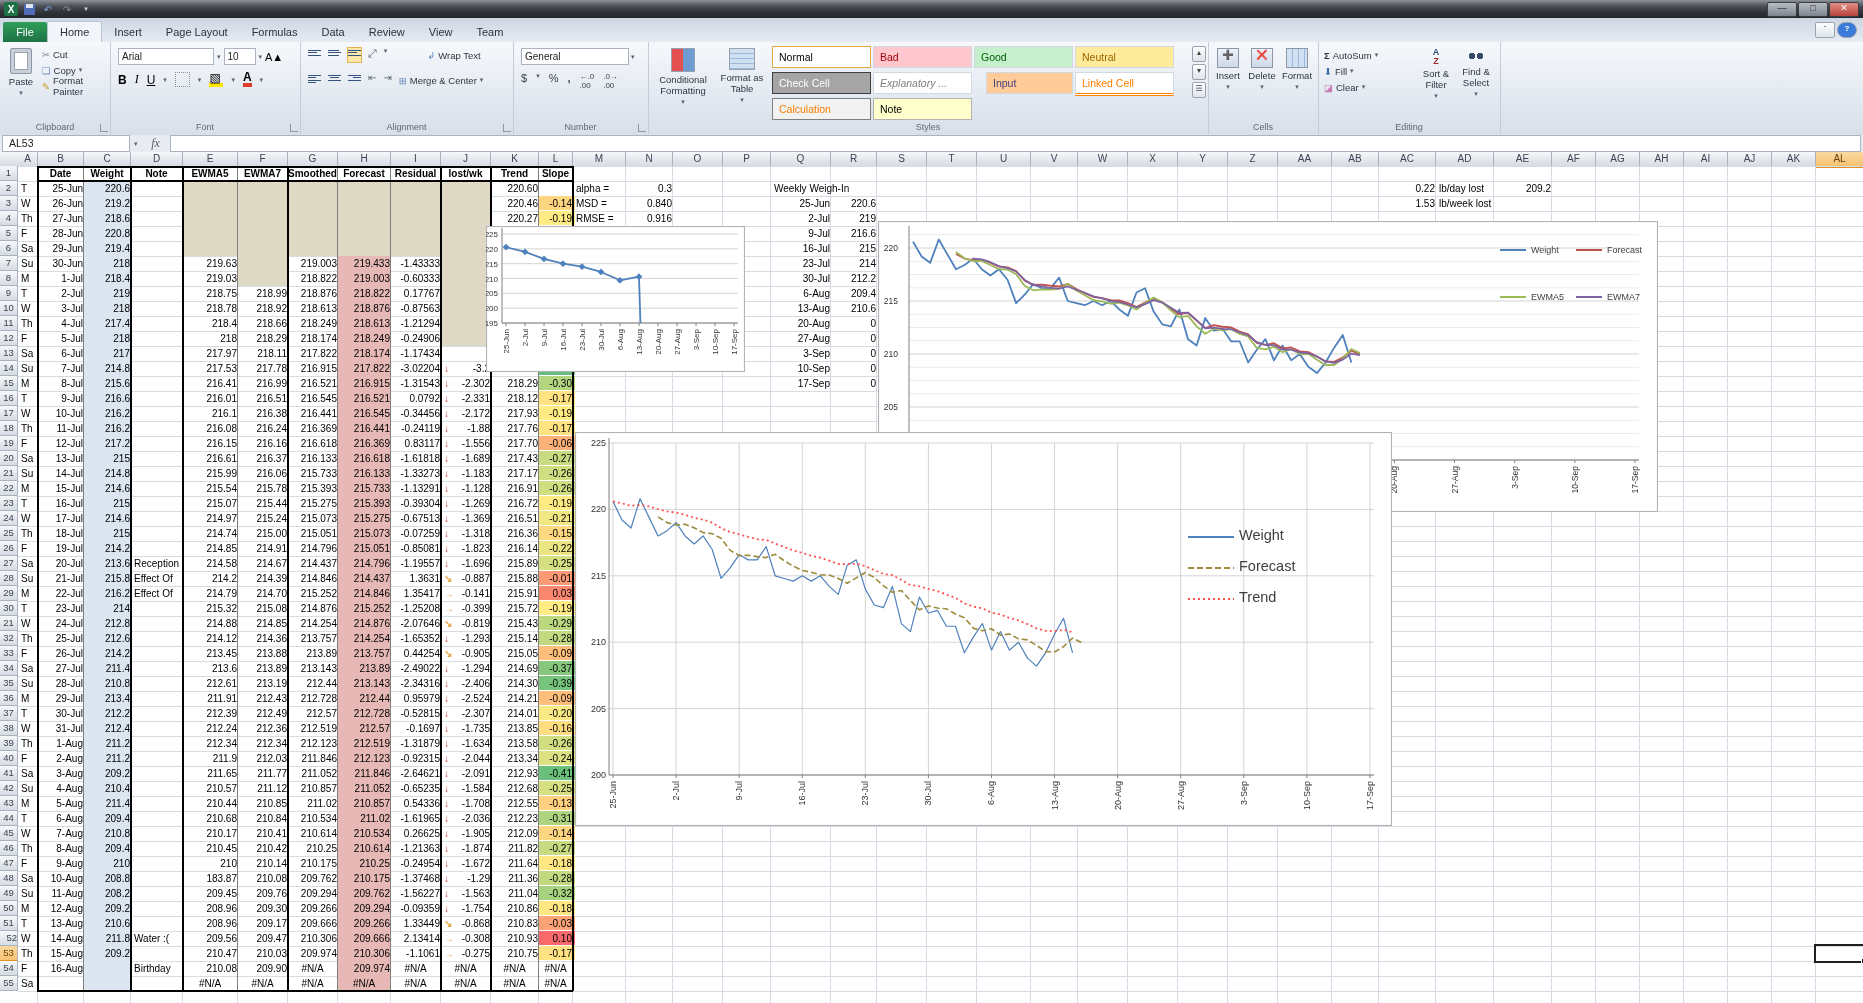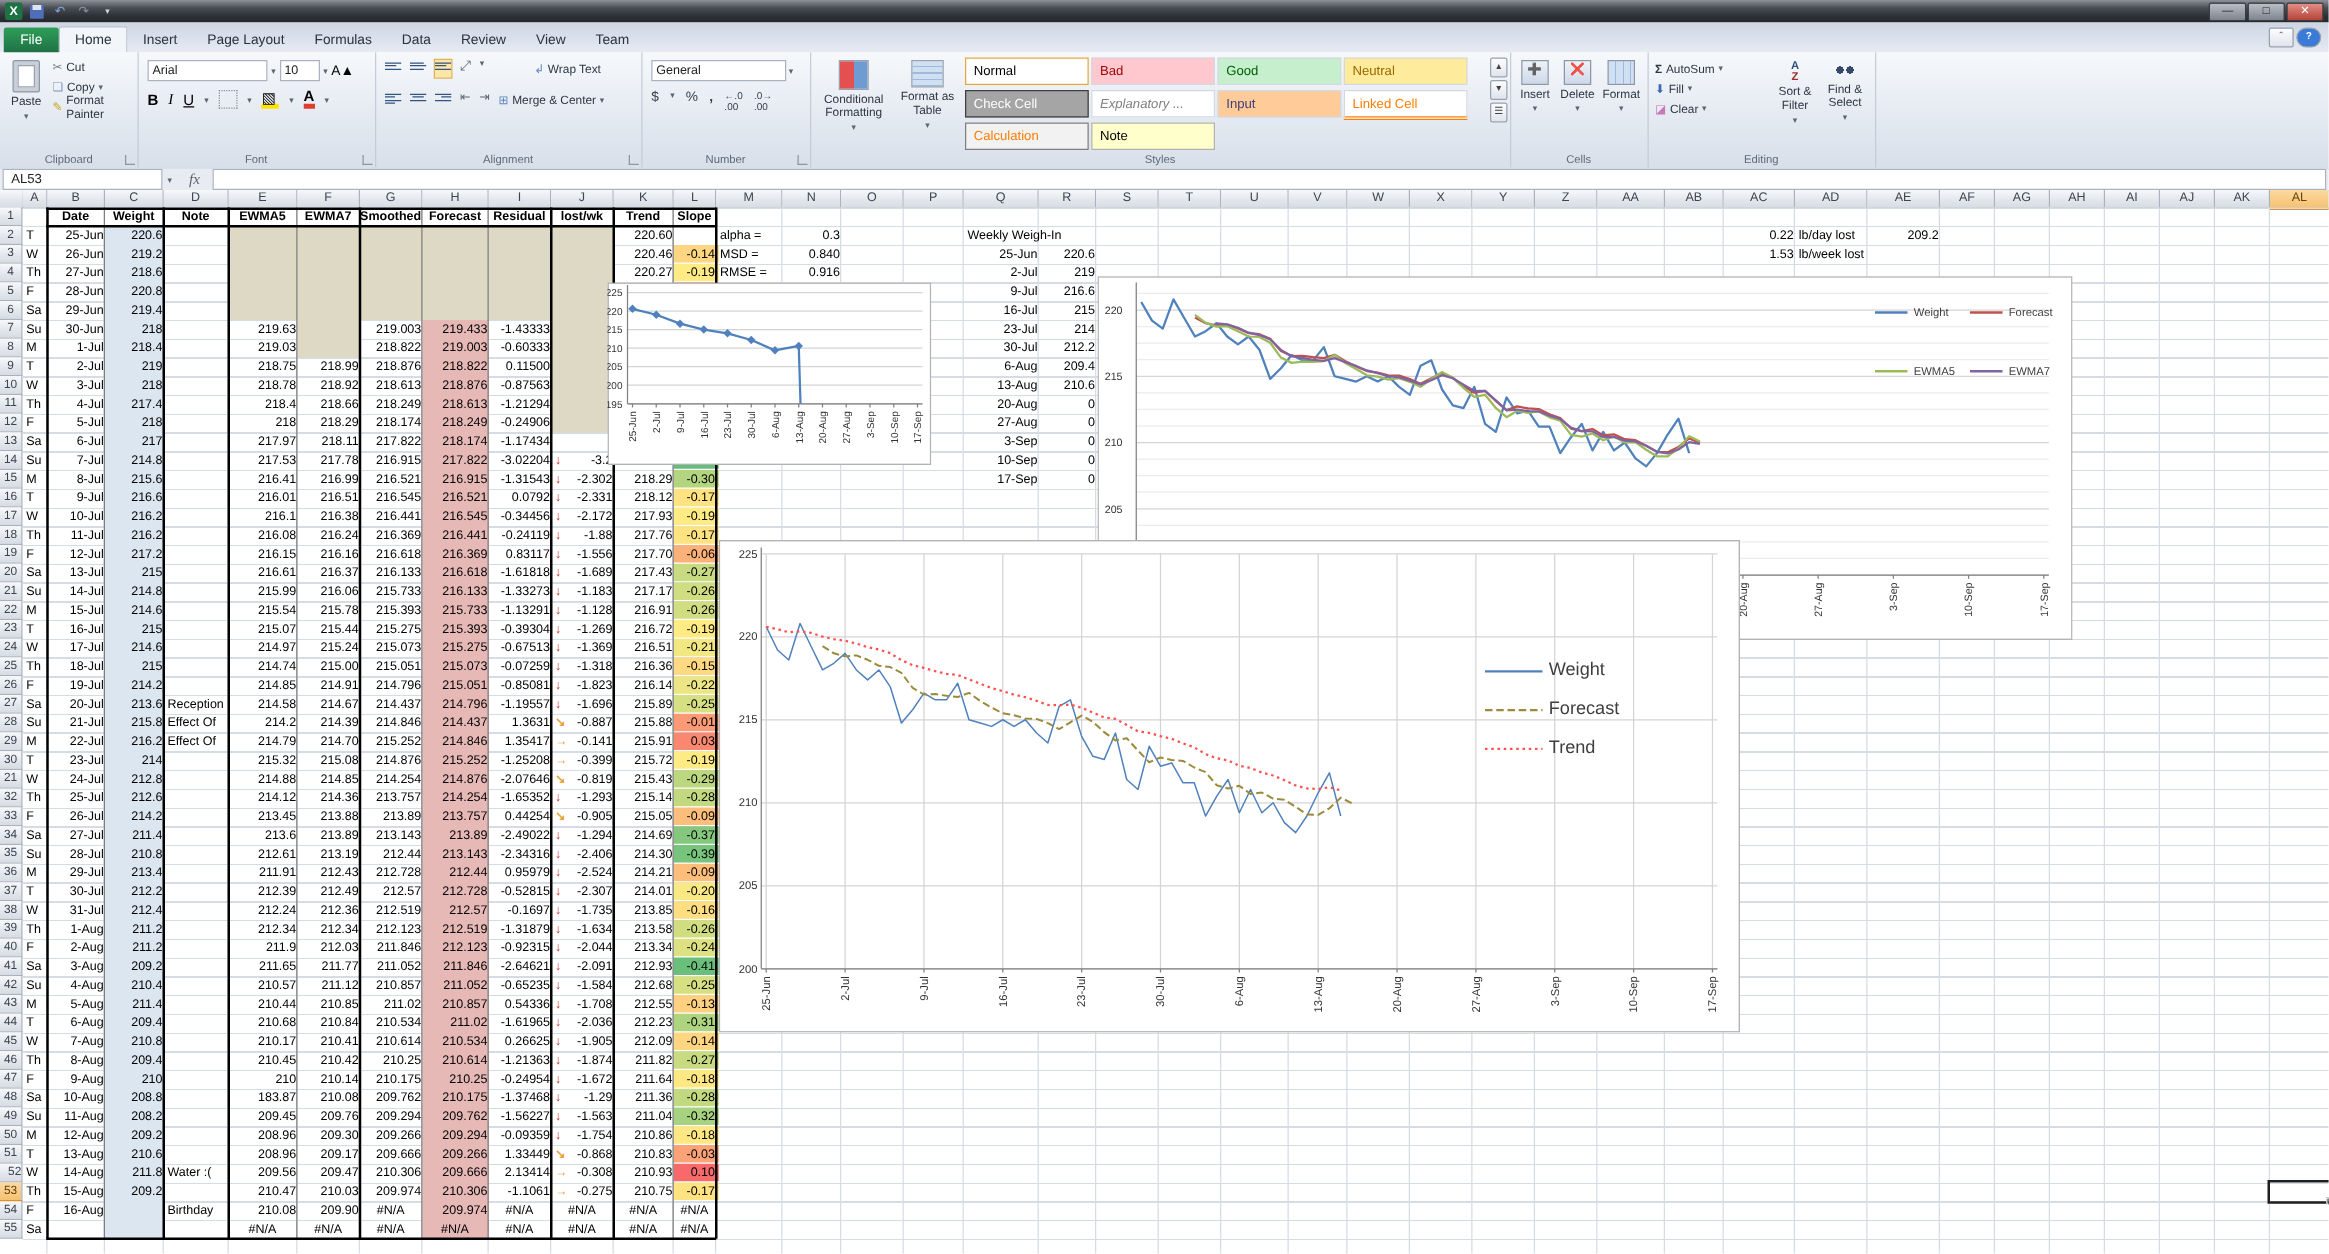--- a/index.html
+++ b/index.html
@@ -239,21 +239,21 @@
         <span class="caret">▾</span>
     </div>
     <div id="stylegallery" class="abs" style="left:124px;top:4px;width:412px;display:grid;
          grid-template-columns:repeat(4,99px);grid-auto-rows:24px;gap:2px">
         <div class="chip" style="background: rgb(255, 255, 255); color: rgb(0, 0, 0); border: 1.5px solid rgb(227, 169, 60);">Normal</div>
         <div class="chip" style="background: rgb(255, 199, 206); color: rgb(156, 0, 6);">Bad</div>
         <div class="chip" style="background: rgb(198, 239, 206); color: rgb(0, 97, 0);">Good</div>
         <div class="chip" style="background: rgb(255, 235, 156); color: rgb(156, 101, 0);">Neutral</div>
         <div class="chip" style="background: rgb(165, 165, 165); color: rgb(255, 255, 255); border: 1px solid rgb(63, 63, 63);">Check Cell</div>
         <div class="chip" style="background: rgb(255, 255, 255); color: rgb(128, 128, 128); font-style: italic;">Explanatory ...</div>
-        <div class="chip" style="background: rgb(255, 204, 153); color: rgb(63, 63, 118);">Input</div>
+        <div class="chip" style="background: rgb(255, 204, 153); color: rgb(63, 63, 118); margin-left: 12px;">Input</div>
         <div class="chip" style="background: rgb(255, 255, 255); color: rgb(250, 125, 0); border-bottom: 3px double rgb(255, 128, 1);">Linked Cell</div>
         <div class="chip" style="background: rgb(242, 242, 242); color: rgb(250, 125, 0); border: 1px solid rgb(127, 127, 127);">Calculation</div>
         <div class="chip" style="background: rgb(255, 255, 204); color: rgb(0, 0, 0); border: 1px solid rgb(178, 178, 178);">Note</div>
       </div>
     <div class="abs" style="right:3px;top:4px;width:13px;display:flex;flex-direction:column;gap:2px">
       <span class="bbtn" style="width:12px;height:14px">▴</span>
       <span class="bbtn" style="width:12px;height:14px">▾</span>
       <span class="bbtn" style="width:12px;height:14px">☰</span>
     </div>
     <div class="grplabel">Styles</div>
@@ -509,21 +509,21 @@
     <div class="abs cell r" style="left: 391px; top: 119px; width: 49px; height: 14px;">-0.60333</div>
     <div class="abs cell r" style="left: 491px; top: 119px; width: 47px; height: 14px;">219.85</div>
     <div class="abs cell r" style="left: 539px; top: 119px; width: 33px; height: 14px; background: rgb(254, 222, 129);">-0.16</div>
     <div class="abs cell l" style="left: 18px; top: 134px; width: 19px; height: 14px;">T</div>
     <div class="abs cell r" style="left: 38px; top: 134px; width: 45px; height: 14px;">2-Jul</div>
     <div class="abs cell r" style="left: 84px; top: 134px; width: 46px; height: 14px;">219</div>
     <div class="abs cell r" style="left: 183px; top: 134px; width: 54px; height: 14px;">218.75</div>
     <div class="abs cell r" style="left: 238px; top: 134px; width: 49px; height: 14px;">218.99</div>
     <div class="abs cell r" style="left: 288px; top: 134px; width: 49px; height: 14px;">218.876</div>
     <div class="abs cell r" style="left: 338px; top: 134px; width: 52px; height: 14px;">218.822</div>
-    <div class="abs cell r" style="left: 391px; top: 134px; width: 49px; height: 14px;">0.11500</div>
+    <div class="abs cell r" style="left: 391px; top: 134px; width: 49px; height: 14px;">0.17767</div>
     <div class="abs cell r" style="left: 491px; top: 134px; width: 47px; height: 14px;">219.76</div>
     <div class="abs cell r" style="left: 539px; top: 134px; width: 33px; height: 14px; background: rgb(252, 186, 123);">-0.08</div>
     <div class="abs cell l" style="left: 18px; top: 149px; width: 19px; height: 14px;">W</div>
     <div class="abs cell r" style="left: 38px; top: 149px; width: 45px; height: 14px;">3-Jul</div>
     <div class="abs cell r" style="left: 84px; top: 149px; width: 46px; height: 14px;">218</div>
     <div class="abs cell r" style="left: 183px; top: 149px; width: 54px; height: 14px;">218.78</div>
     <div class="abs cell r" style="left: 238px; top: 149px; width: 49px; height: 14px;">218.92</div>
     <div class="abs cell r" style="left: 288px; top: 149px; width: 49px; height: 14px;">218.613</div>
     <div class="abs cell r" style="left: 338px; top: 149px; width: 52px; height: 14px;">218.876</div>
     <div class="abs cell r" style="left: 391px; top: 149px; width: 49px; height: 14px;">-0.87563</div>

